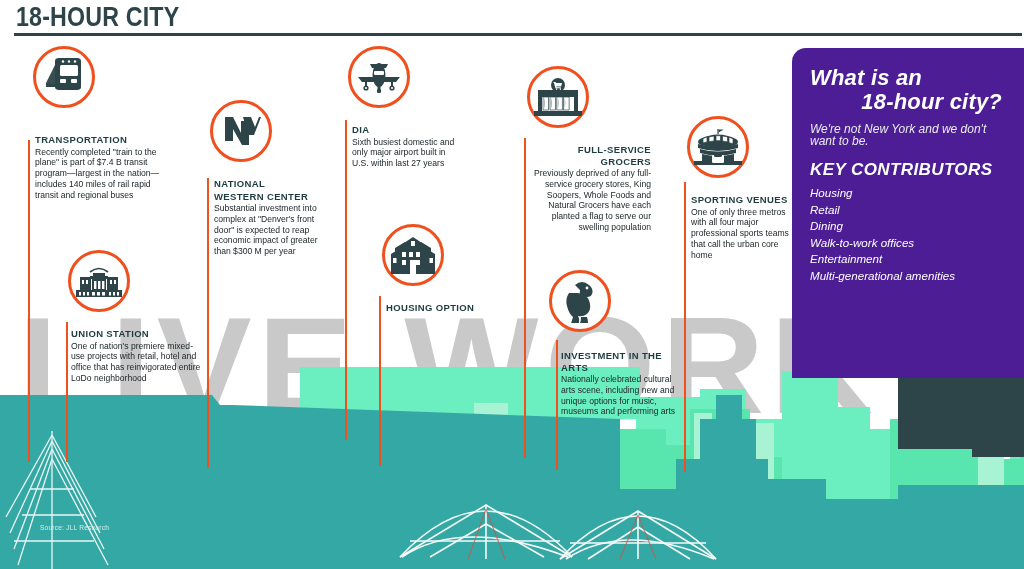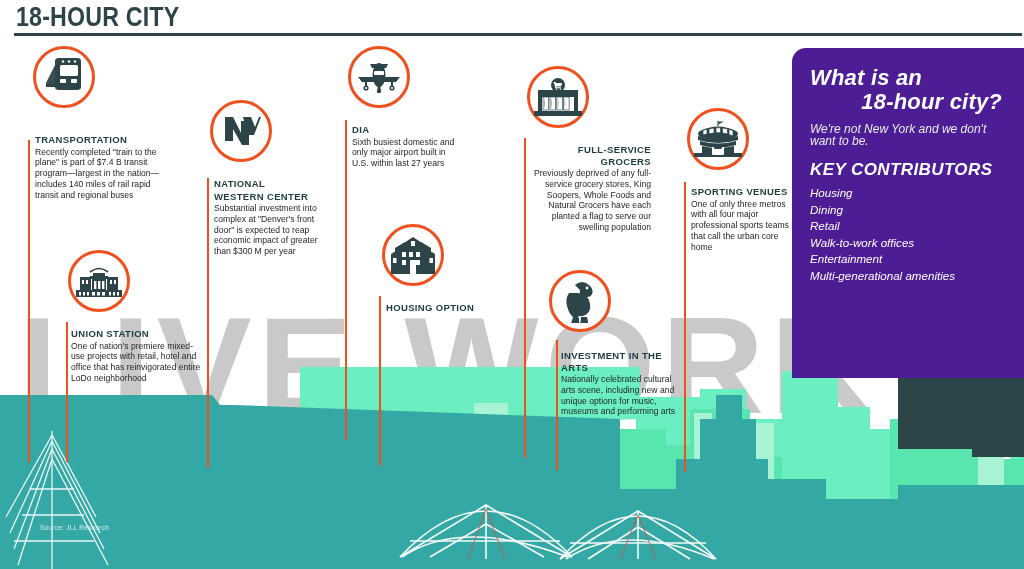--- a/index.html
+++ b/index.html
@@ -351,21 +351,21 @@
         <circle cx="24" cy="9" r="1.4" fill="#fff"></circle>
       </svg>
     </div>
     <div class="body" style="left:12px;top:80px;width:122px;">
       <p class="c-title">INVESTMENT IN THE ARTS</p>
       <p class="c-text">Nationally celebrated cultural arts scene, including new and unique options for music, museums and performing arts</p>
     </div>
   </div>
 
   <div class="rule" style="left:684px;top:182px;height:290px;"></div>
-  <div class="callout" style="left:687px;top:108px;">
+  <div class="callout" style="left:687px;top:116px;">
     <div class="ico-circle" style="width:62px;height:62px;">
       <svg width="48" height="36" viewBox="0 0 48 36">
         <g fill="#2d4448">
           <path d="M24 1 v4"></path>
             <rect x="23.4" y="0" width="1.2" height="5"></rect>
           <path d="M24.6 .6 h5 l-5 3 z"></path>
           <path d="M6 10 q18 -9 36 0 q2 1 2 3 q0 2 -3 3 q-15 5 -34 0 q-3 -1 -3 -3 q0 -2 2 -3 z"></path>
           <path d="M4 15 q20 6 40 0 v4 q-20 6 -40 0 z"></path>
           <path d="M6 20 q18 5 36 0 v4 q-18 5 -36 0 z"></path>
           <path d="M8 25 q16 4 32 0 v9 h-32 z"></path>
@@ -387,22 +387,22 @@
       <p class="c-text">One of only three metros with all four major professional sports teams that call the urban core home</p>
     </div>
   </div>
 
   <div id="side-panel">
     <div id="panel-h1">What is an</div>
     <div id="panel-h2">18-hour city?</div>
     <p class="panel-p">We're not New York and we don't want to be.</p>
     <div id="panel-key">KEY CONTRIBUTORS</div>
     <div class="panel-li">Housing</div>
+    <div class="panel-li">Retail</div>
     <div class="panel-li">Dining</div>
-    <div class="panel-li">Retail</div>
     <div class="panel-li">Walk-to-work offices</div>
     <div class="panel-li">Entertainment</div>
     <div class="panel-li">Multi-generational amenities</div>
   </div>
 
   <div id="source">Source: JLL Research</div>
 
 </div>
 
 </body></html>

